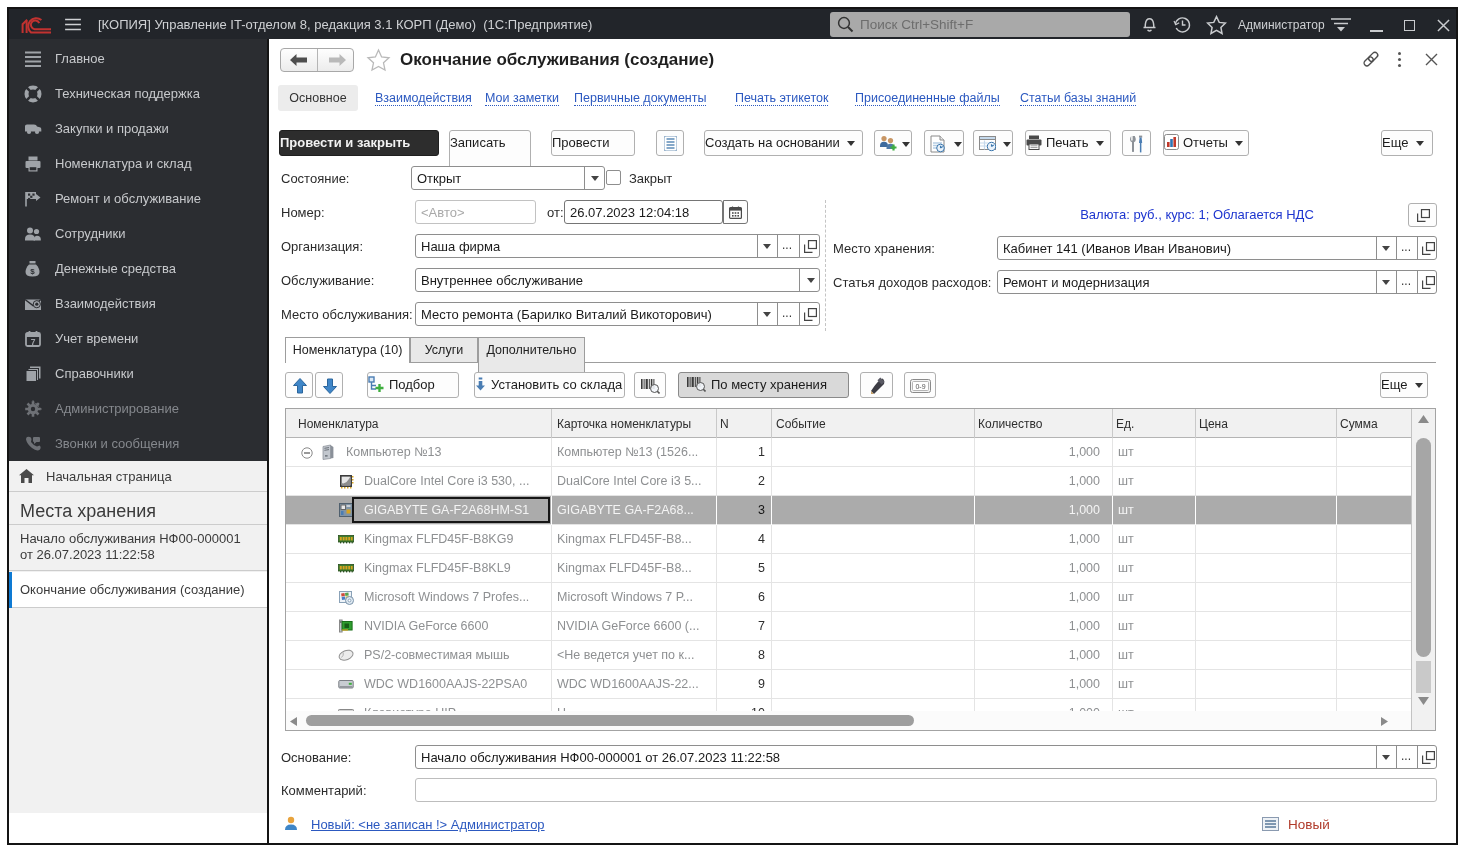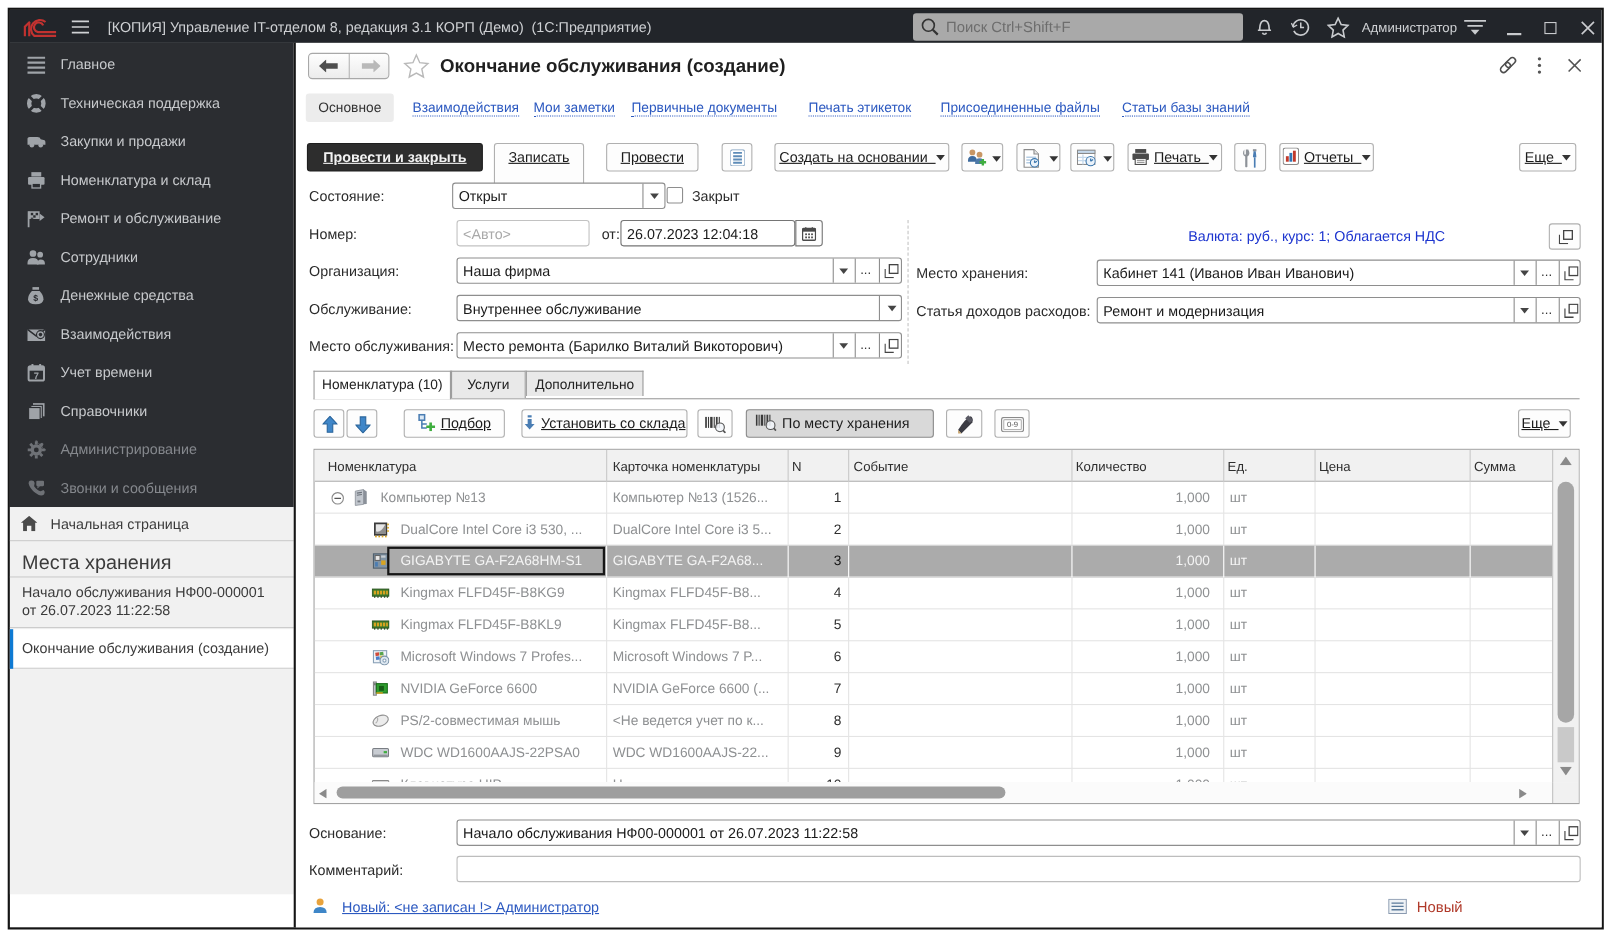--- a/index.html
+++ b/index.html
@@ -6,21 +6,21 @@
 .ab{position:absolute;}
 #tbar{left:0;top:0;width:100%;height:30px;background:#22252a;}
 #sbdark{left:0;top:30px;width:258px;height:422px;background:#2b2d31;}
 #sbdiv{left:258px;top:30px;width:2px;height:804px;background:#141414;}
 #sblight{left:0;top:452px;width:258px;height:352px;background:#f1f1f1;}
 #content{left:260px;top:30px;width:1187px;height:804px;background:#fff;}
 .mi{position:absolute;left:0;width:258px;height:35px;color:#c7c9cc;font-size:13px;}
 .mi .ic{position:absolute;left:15px;top:9px;width:18px;height:18px;}
 .mi .tx{position:absolute;left:46px;top:10px;white-space:nowrap;}
 .dim{color:#85888d;}
-.btn{position:absolute;background:#fdfdfd;border:1px solid #b0b0b0;border-radius:3px;font-size:13px;color:#1c1c1c;text-align:center;text-decoration:underline;}
+.btn{position:absolute;background:#fdfdfd;border:1px solid #b0b0b0;border-radius:3px;font-size:13px;color:#1c1c1c;text-align:left;}
 .ibtn{position:absolute;background:#fdfdfd;border:1px solid #b0b0b0;border-radius:3px;}
 .lbl{position:absolute;font-size:13px;color:#2b2b2b;white-space:nowrap;}
 .inp{position:absolute;background:#fff;border:1px solid #8e8e8e;border-radius:3px;font-size:13px;color:#1a1a1a;}
 .inp .tx{position:absolute;left:5px;top:4px;white-space:nowrap;}
 .sec{position:absolute;top:0;bottom:0;width:1px;background:#8e8e8e;}
 .dar{position:absolute;width:0;height:0;border-left:4px solid transparent;border-right:4px solid transparent;border-top:5px solid #333;}
 .link{color:#2c59c0;font-size:12.5px;white-space:nowrap;position:absolute;}
 .du{border-bottom:1px dotted #2c59c0;padding-bottom:0px;}
 .hdr{position:absolute;font-size:12px;color:#2e2e2e;white-space:nowrap;}
 .rtx{position:absolute;font-size:12.5px;color:#8e9092;white-space:nowrap;}
@@ -454,21 +454,21 @@
           <g fill="none" stroke="#444" stroke-width="1.2">
             <rect x="4.5" y="0.6" width="7.9" height="7.9"></rect>
             <path d="M8.5 12.4 L0.6 12.4 L0.6 4.5"></path>
           </g>
         </svg>
  </div>
 
  <div class="ab" style="left:16px;top:323px;width:1151px;height:1px;background:#9d9d9d;"></div>
  <div class="ab" style="left:16px;top:298px;width:125px;height:26px;background:#fff;border:1px solid #9d9d9d;border-bottom:none;font-size:12.5px;color:#222;text-align:center;line-height:25px;">Номенклатура (10)</div>
  <div class="ab" style="left:141px;top:298px;width:68px;height:25px;background:#e9e9e9;border:1px solid #9d9d9d;border-bottom:none;font-size:12.5px;color:#222;text-align:center;line-height:25px;">Услуги</div>
- <div class="ab" style="left:209px;top:298px;width:107px;height:23px;background:#e9e9e9;border:1px solid #9d9d9d;border-bottom:none;font-size:12.5px;color:#222;text-align:center;line-height:25px;">Дополнительно</div>
+ <div class="ab" style="left:209px;top:298px;width:107px;height:36px;background:#e9e9e9;border:1px solid #9d9d9d;border-bottom:none;font-size:12.5px;color:#222;text-align:center;line-height:25px;">Дополнительно</div>
 
  <div class="ibtn" style="left:16px;top:333px;width:28px;height:26px;">
         <svg class="ab" style="left:7px;top:5px" width="14" height="16" viewBox="0 0 14 16">
           <path d="M7 0.5 L13.5 7.5 L9.5 7.5 L9.5 15 L4.5 15 L4.5 7.5 L0.5 7.5 Z" fill="#3f86c8" stroke="#2a659c"></path>
         </svg>
       </div>
  <div class="ibtn" style="left:46px;top:333px;width:28px;height:26px;">
         <svg class="ab" style="left:7px;top:5px" width="14" height="16" viewBox="0 0 14 16">
           <path d="M7 15.5 L13.5 8.5 L9.5 8.5 L9.5 1 L4.5 1 L4.5 8.5 L0.5 8.5 Z" fill="#3f86c8" stroke="#2a659c"></path>
         </svg>

